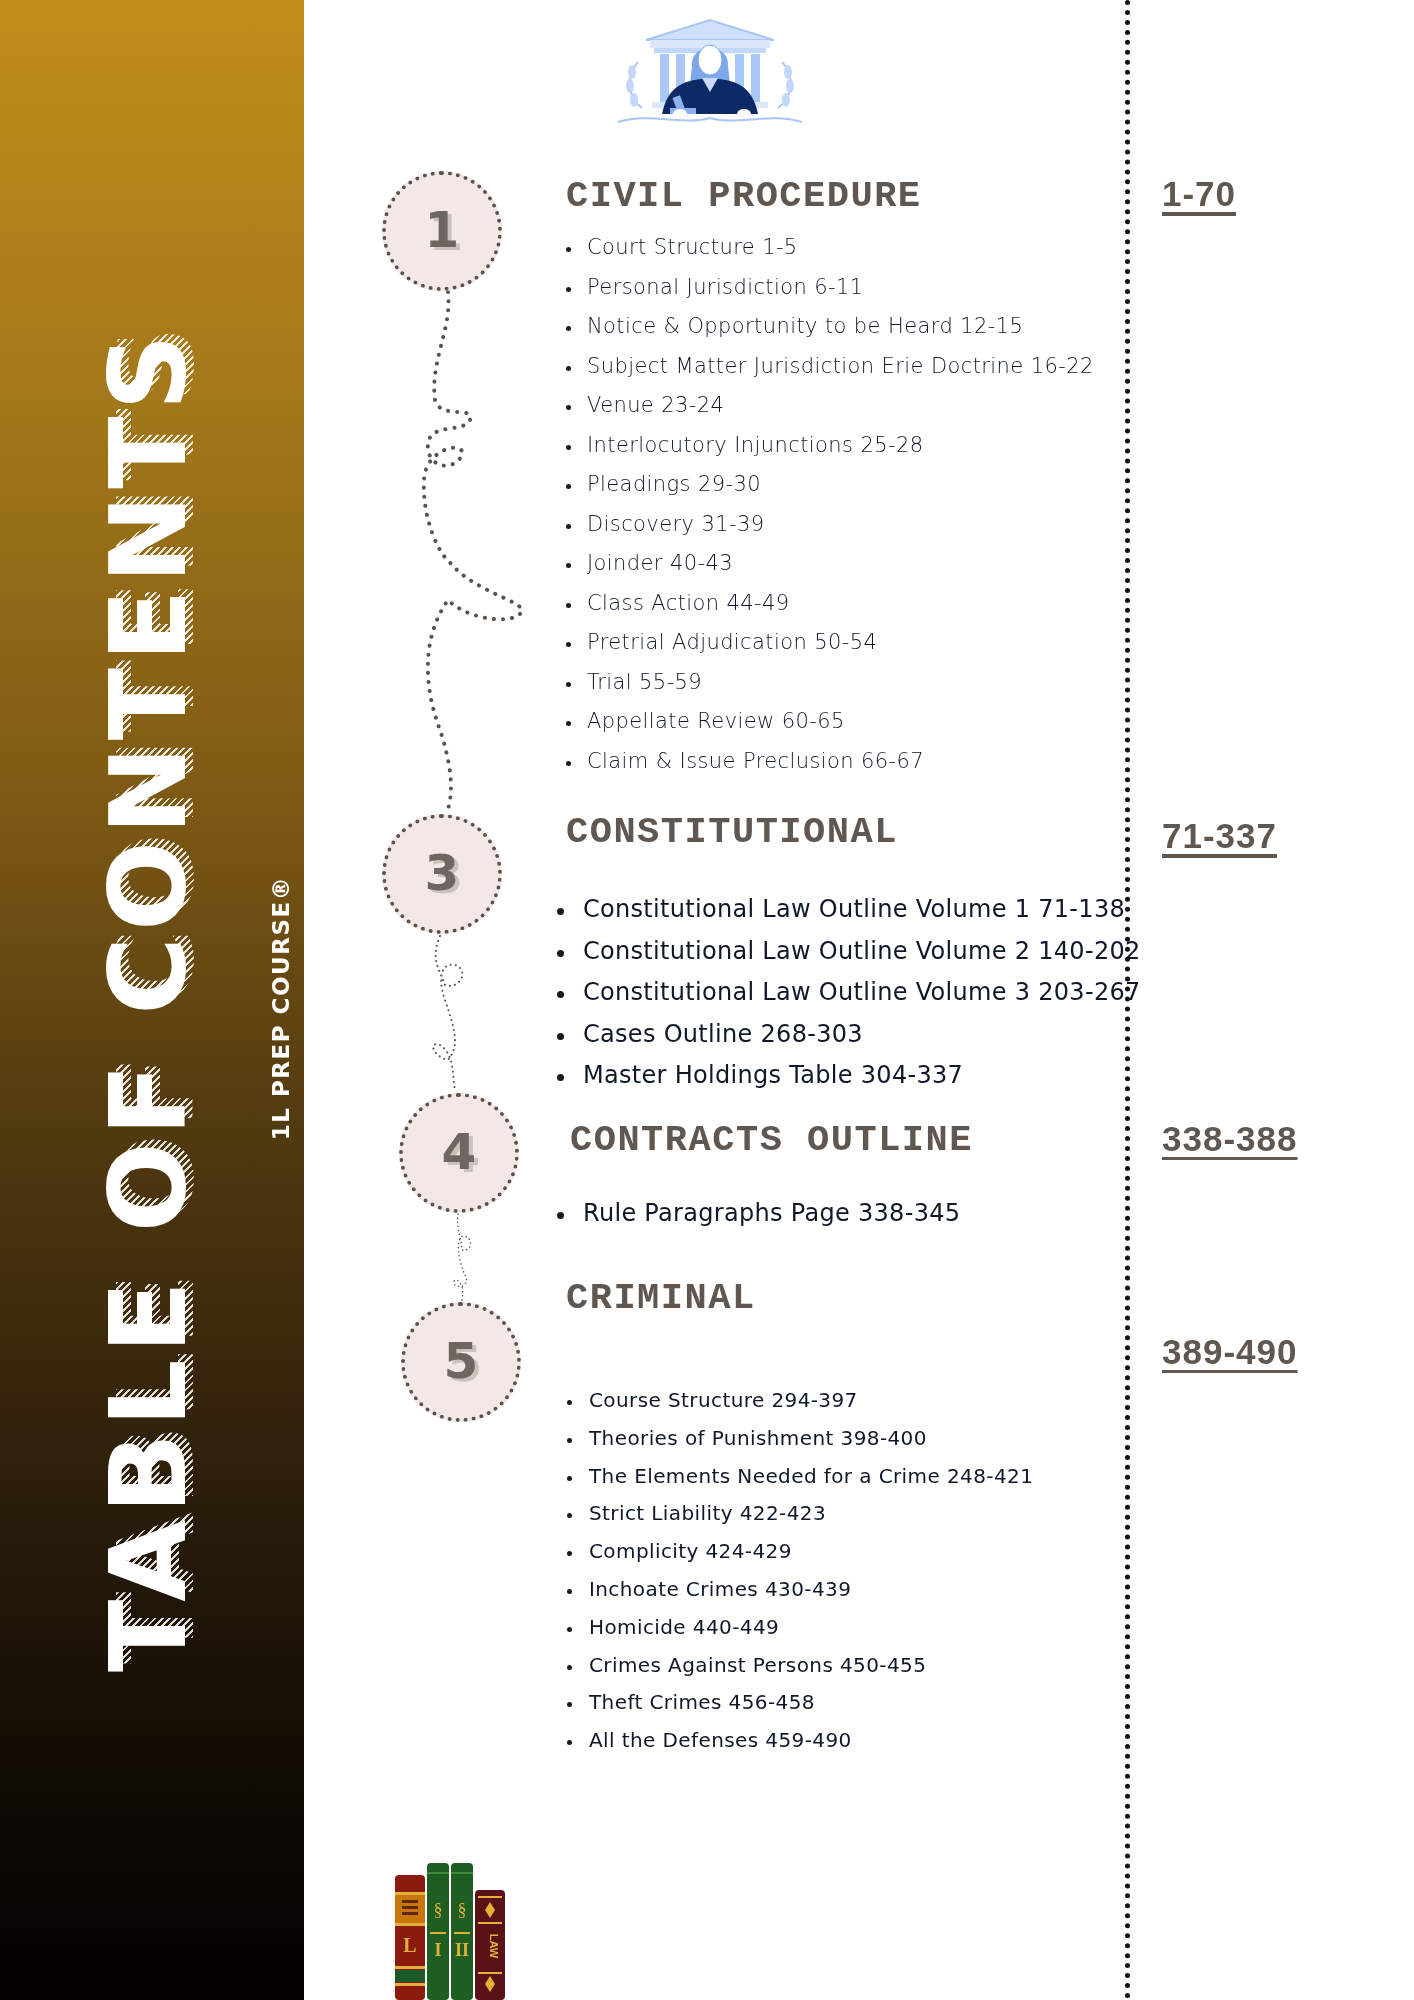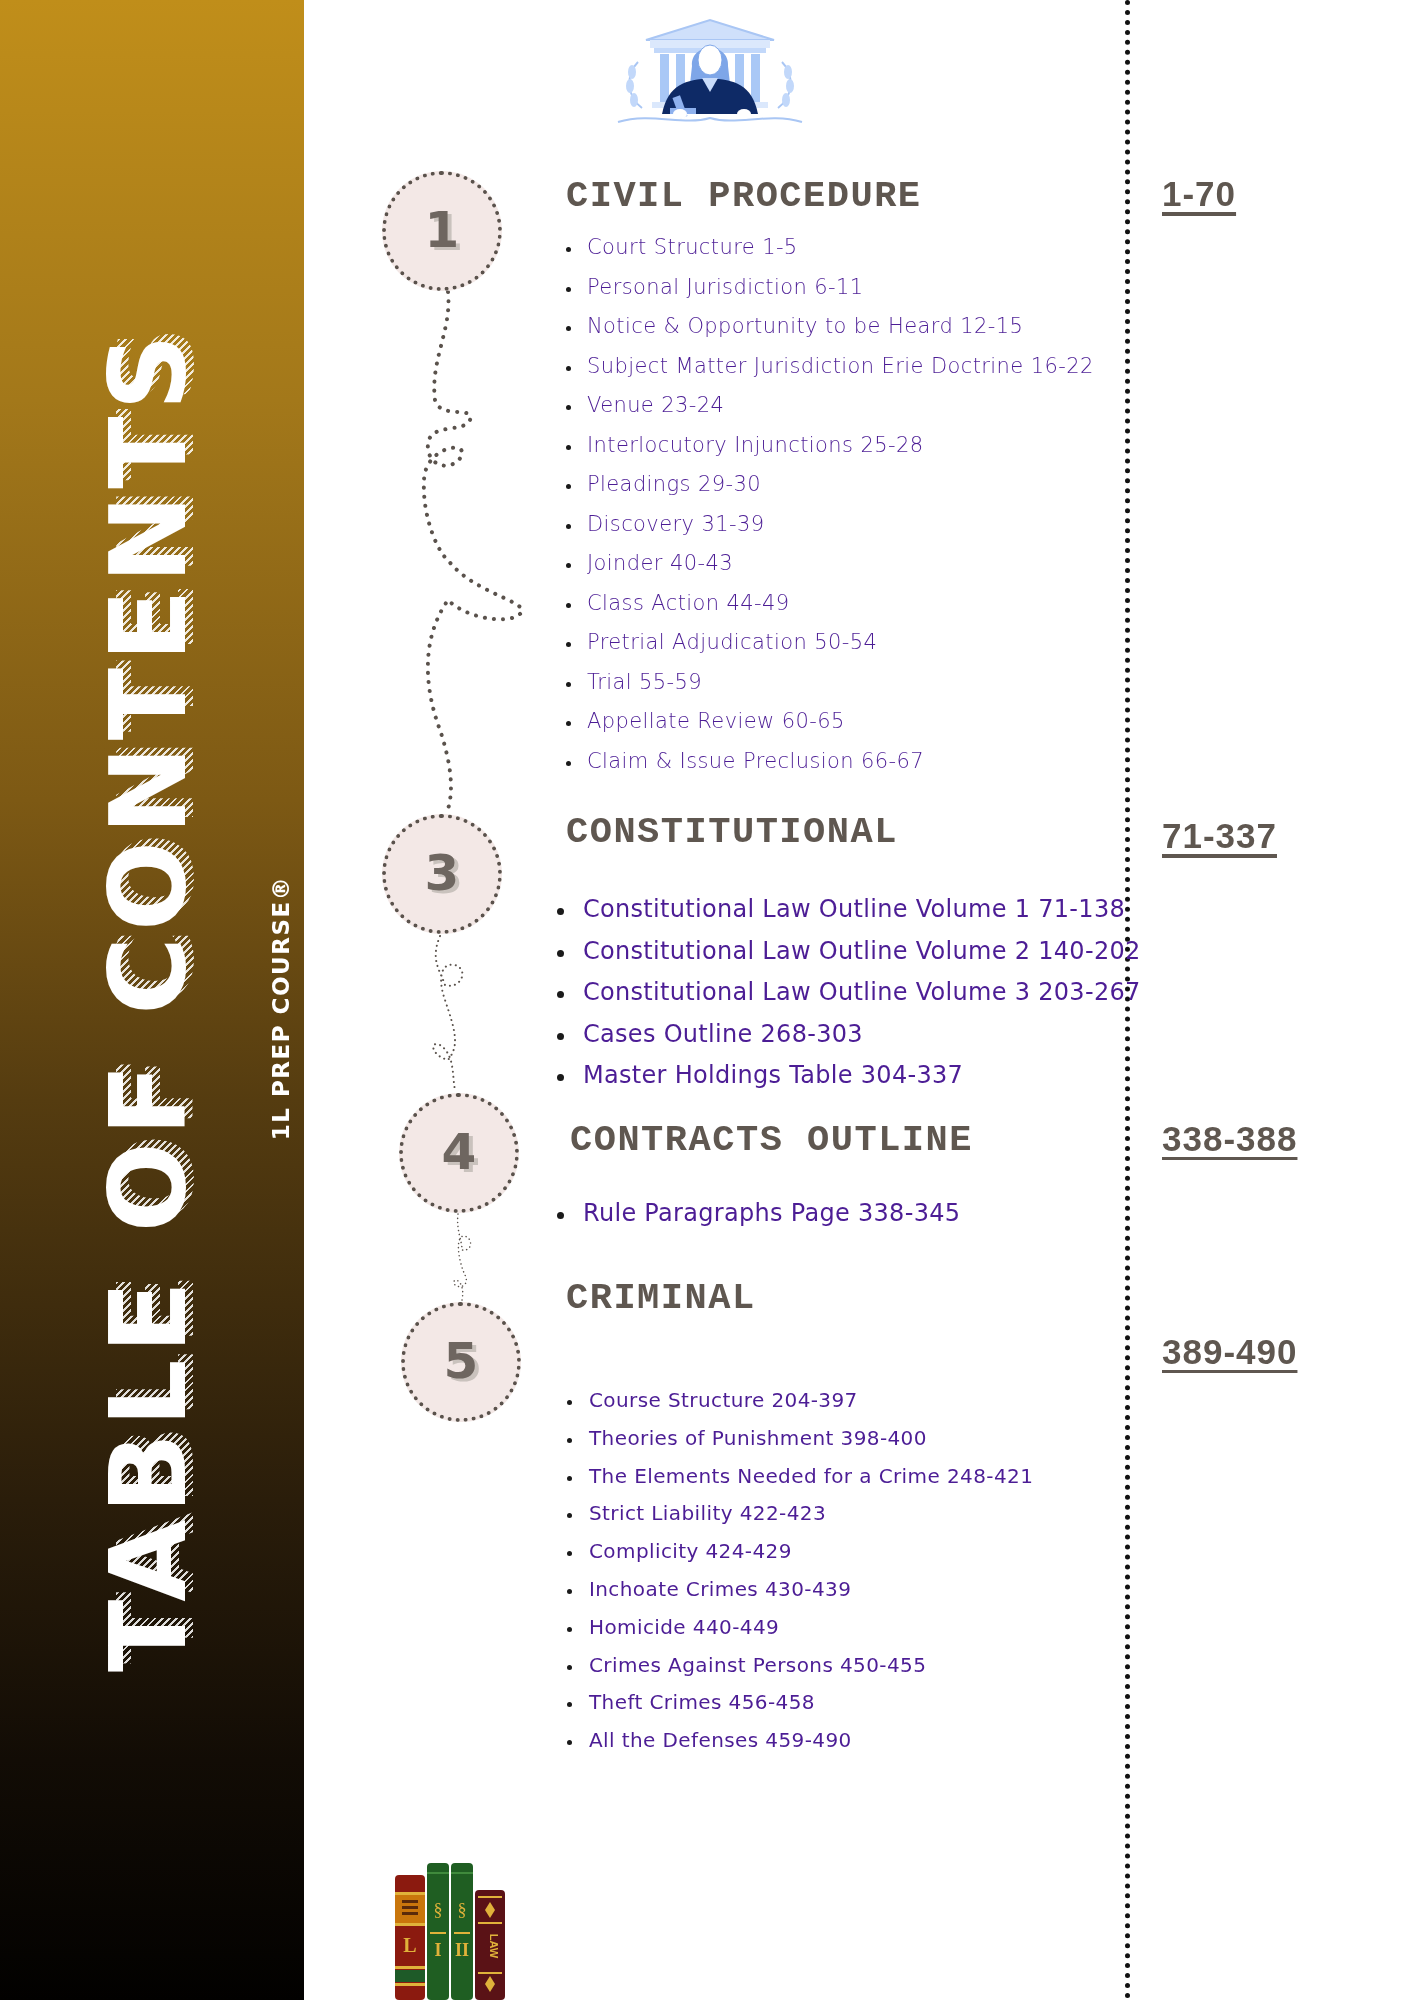--- a/index.html
+++ b/index.html
@@ -22,21 +22,21 @@
 
   .logo { position:absolute; left:612px; top:12px; width:196px; height:116px; }
 
   .circle { position:absolute; width:120px; height:120px; border-radius:50%; background:#f3e8e6; border:4px dotted #5a524c; box-sizing:border-box; }
   .circle .num { position:absolute; left:0; right:0; top:50%; transform:translateY(-52%); text-align:center; font-family:"DejaVu Sans", sans-serif; font-weight:bold; font-size:50px; color:#6e6660; text-shadow: 4px 3px 0 #c9c2bd; }
 
   .heading { position:absolute; font-family:Liberation Mono, monospace; font-weight:bold; color:#5f5750; font-size:37px; letter-spacing:1.5px; line-height:1; white-space:nowrap; }
   .pages { position:absolute; left:1162px; font-family:"Liberation Sans", sans-serif; font-weight:bold; color:#5f5750; font-size:35px; text-decoration:underline; text-decoration-thickness:4px; text-underline-offset:6px; line-height:1; white-space:nowrap; letter-spacing:1px; }
 
   ul.list { position:absolute; margin:0; padding:0; list-style:none; }
-  ul.list li { position:relative; white-space:nowrap; color:#4c1d95; font-family:"DejaVu Sans", sans-serif; }
+  ul.list li { position:relative; white-space:nowrap; color:#0f172a; font-family:"DejaVu Sans", sans-serif; }
   ul.list li .dot { position:absolute; border-radius:50%; background:#1a1a1a; }
 
   .list-civil li { font-size:21px; height:39.5px; line-height:39.5px; padding-left:25px; letter-spacing:0.4px; font-weight:300; }
   .list-civil li .dot { width:5px; height:5px; left:4px; top:19px; }
   .list-const li { font-size:24px; height:41.5px; line-height:41.5px; padding-left:30px; letter-spacing:0.3px; }
   .list-const li .dot { width:7px; height:7px; left:4px; top:19px; }
   .list-crim li { font-size:20px; height:37.8px; line-height:37.8px; padding-left:27px; letter-spacing:0.4px; }
   .list-crim li .dot { width:5px; height:5px; left:5px; top:18px; }
 
   .connector { position:absolute; left:0; top:0; width:1414px; height:2000px; pointer-events:none; }
@@ -142,21 +142,21 @@
 <ul class="list list-const" style="left:553px; top:1193px;">
   <li><span class="dot"></span><span>Rule Paragraphs Page 338-345</span></li>
 </ul>
 
 <div class="circle" style="left:401px; top:1302px;">
   <div class="num">5</div>
 </div>
 <div class="heading" style="left:566px; top:1280px;">CRIMINAL</div>
 <div class="pages" style="top:1334px;text-decoration:underline;">389-490</div>
 <ul class="list list-crim" style="left:562px; top:1382px;">
-  <li><span class="dot"></span><span>Course Structure 204-397</span></li>
+  <li><span class="dot"></span><span>Course Structure 294-397</span></li>
   <li><span class="dot"></span><span>Theories of Punishment 398-400</span></li>
   <li><span class="dot"></span><span>The Elements Needed for a Crime 248-421</span></li>
   <li><span class="dot"></span><span>Strict Liability 422-423</span></li>
   <li><span class="dot"></span><span>Complicity 424-429</span></li>
   <li><span class="dot"></span><span>Inchoate Crimes 430-439</span></li>
   <li><span class="dot"></span><span>Homicide 440-449</span></li>
   <li><span class="dot"></span><span>Crimes Against Persons 450-455</span></li>
   <li><span class="dot"></span><span>Theft Crimes 456-458</span></li>
   <li><span class="dot"></span><span>All the Defenses 459-490</span></li>
 </ul>

